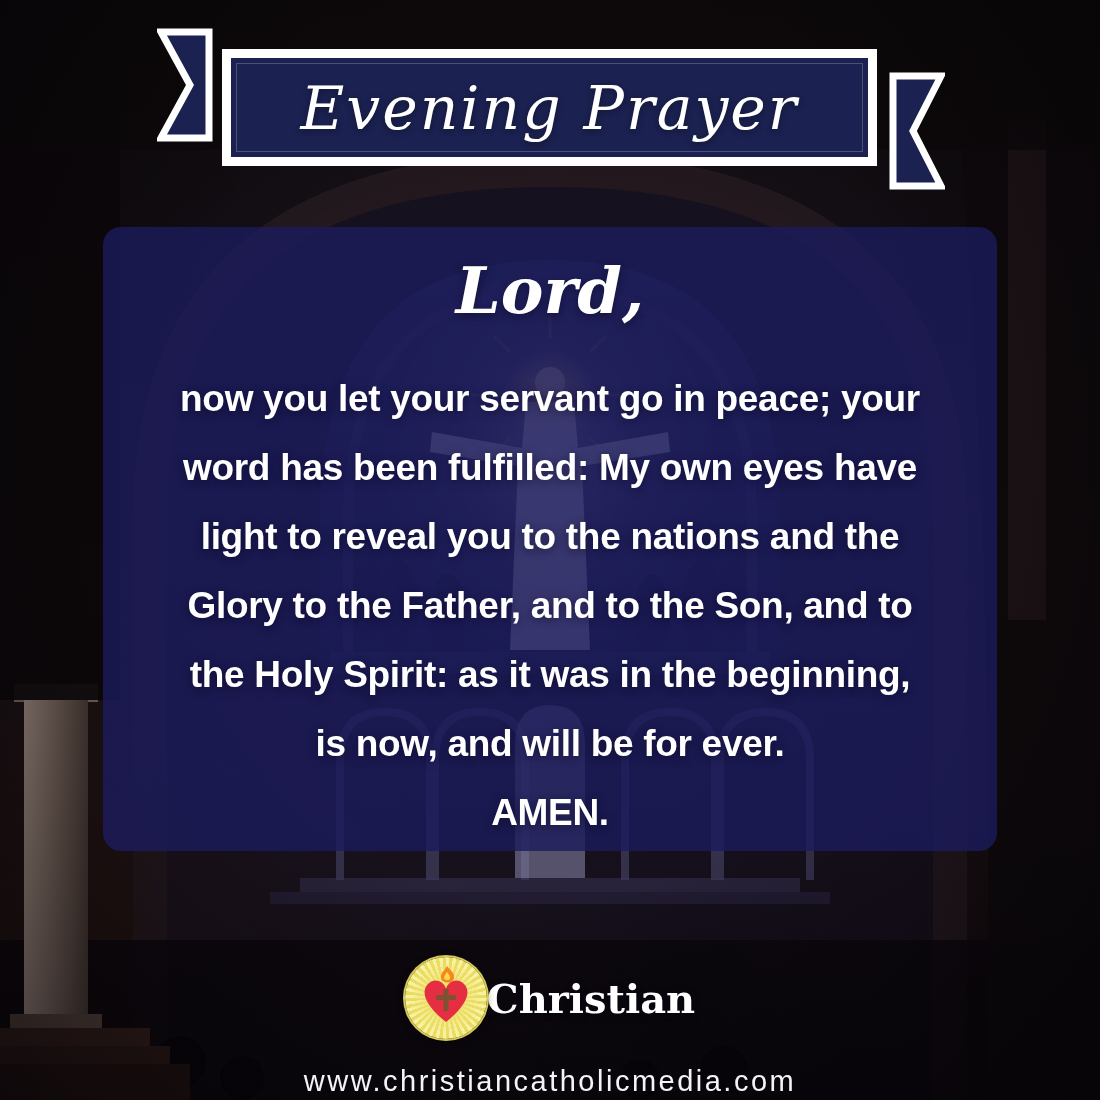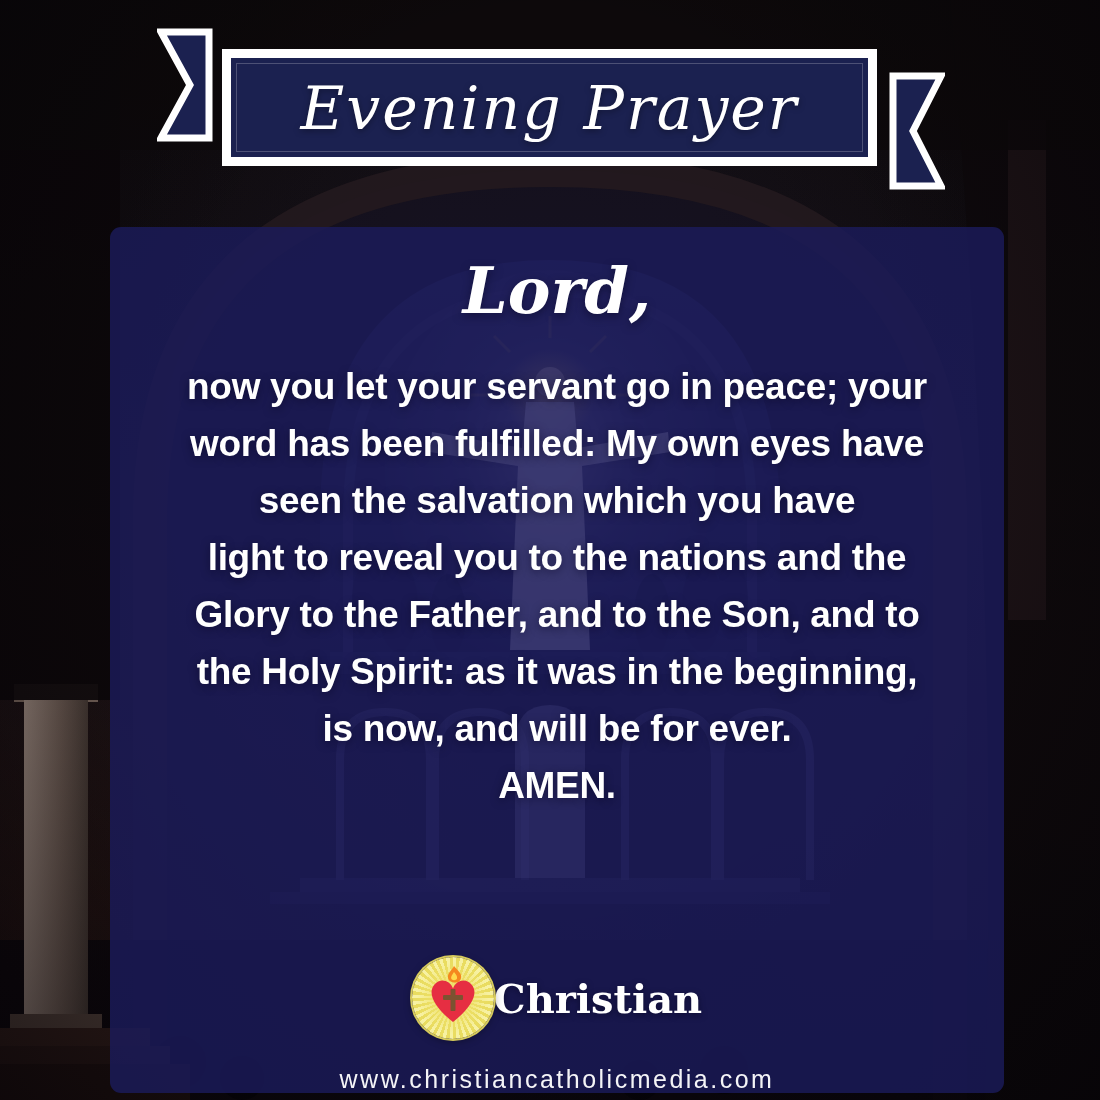--- a/index.html
+++ b/index.html
@@ -35,55 +35,55 @@
   .banner-box::after{
     content:"";position:absolute;inset:5px;border:1px solid rgba(255,255,255,.22);pointer-events:none;
   }
   .banner-title{
     font-family:cursive,"DejaVu Serif",serif;font-style:italic;font-weight:400;
     font-size:60px;letter-spacing:2px;white-space:nowrap;line-height:1;
     text-shadow:0 2px 6px rgba(0,0,0,.35);
   }
   
   .panel{
-    position:absolute;left:110px;top:227px;width:894px;height:866px;
-    background:rgba(27,28,92,.80);border-radius:11px;
+    position:absolute;left:103px;top:227px;width:894px;height:624px;
+    background:rgba(27,28,92,.80);border-radius:18px;
   }
   .salutation{
     position:absolute;top:24px;left:0;width:100%;text-align:center;
     font-family:cursive,"DejaVu Serif",serif;font-style:italic;font-weight:700;
     font-size:64px;line-height:80px;text-shadow:0 3px 8px rgba(8,6,30,.5);
   }
   .prayer-text{
     position:absolute;top:131px;left:0;width:100%;text-align:center;
     font-size:37px;font-weight:700;letter-spacing:-.3px;line-height:57px;
     text-shadow:0 2px 8px rgba(8,6,30,.5);
   }
-  .prayer-line{white-space:nowrap;}
+  .prayer-line{white-space:nowrap;margin-top:12px;}
   
   .brand-row{
     position:absolute;top:730px;left:0;width:100%;
     display:flex;align-items:center;justify-content:center;
   }
   .logo-circle{
     position:relative;width:82px;height:82px;border-radius:50%;flex:0 0 auto;
     background:
       radial-gradient(circle, rgba(238,224,104,.95) 0 20%, rgba(238,224,104,0) 62%),
       repeating-conic-gradient(#f7f1a2 0deg 5deg, #e9dc60 5deg 10deg);
     box-shadow:0 0 0 2px rgba(235,222,95,.9), 0 2px 8px rgba(0,0,0,.4);
   }
   .logo-heart{position:absolute;left:9px;top:8px;}
   .brand-name{
     font-family:"DejaVu Serif",serif;font-weight:700;
     font-size:40px;line-height:45px;text-align:left;white-space:nowrap;
     text-shadow:0 2px 6px rgba(8,6,30,.55);
   }
   .website{
     position:absolute;top:838px;left:0;width:100%;text-align:center;
-    font-size:25px;font-weight:400;letter-spacing:2.5px;color:#f4f4f7;white-space:nowrap;
+    font-size:29px;font-weight:400;letter-spacing:2.5px;color:#f4f4f7;white-space:nowrap;
   }
 </style>
 </head>
 <body>
 
 <div class="canvas">
 
   <div class="bg-base"></div>
   <svg class="bg-art" viewBox="0 0 1100 1100" aria-hidden="true">
     <defs>
@@ -186,21 +186,20 @@
       <span class="banner-title">Evening Prayer</span>
     </div>
   </div>
 
   <div class="panel">
     <div class="salutation">Lord,</div>
 
     <div class="prayer-text">
       <div class="prayer-line">now you let your servant go in peace; your</div>
       <div class="prayer-line">word has been fulfilled: My own eyes have</div>
-      <div class="prayer-line">seen the salvation which you have</div>
       <div class="prayer-line">light to reveal you to the nations and the</div>
       <div class="prayer-line">Glory to the Father, and to the Son, and to</div>
       <div class="prayer-line">the Holy Spirit: as it was in the beginning,</div>
       <div class="prayer-line">is now, and will be for ever.</div>
       <div class="prayer-line">AMEN.</div>
     </div>
 
     <div class="brand-row">
       <div class="logo-circle">
         <svg class="logo-heart" width="64" height="64" viewBox="0 0 64 64" aria-hidden="true">

